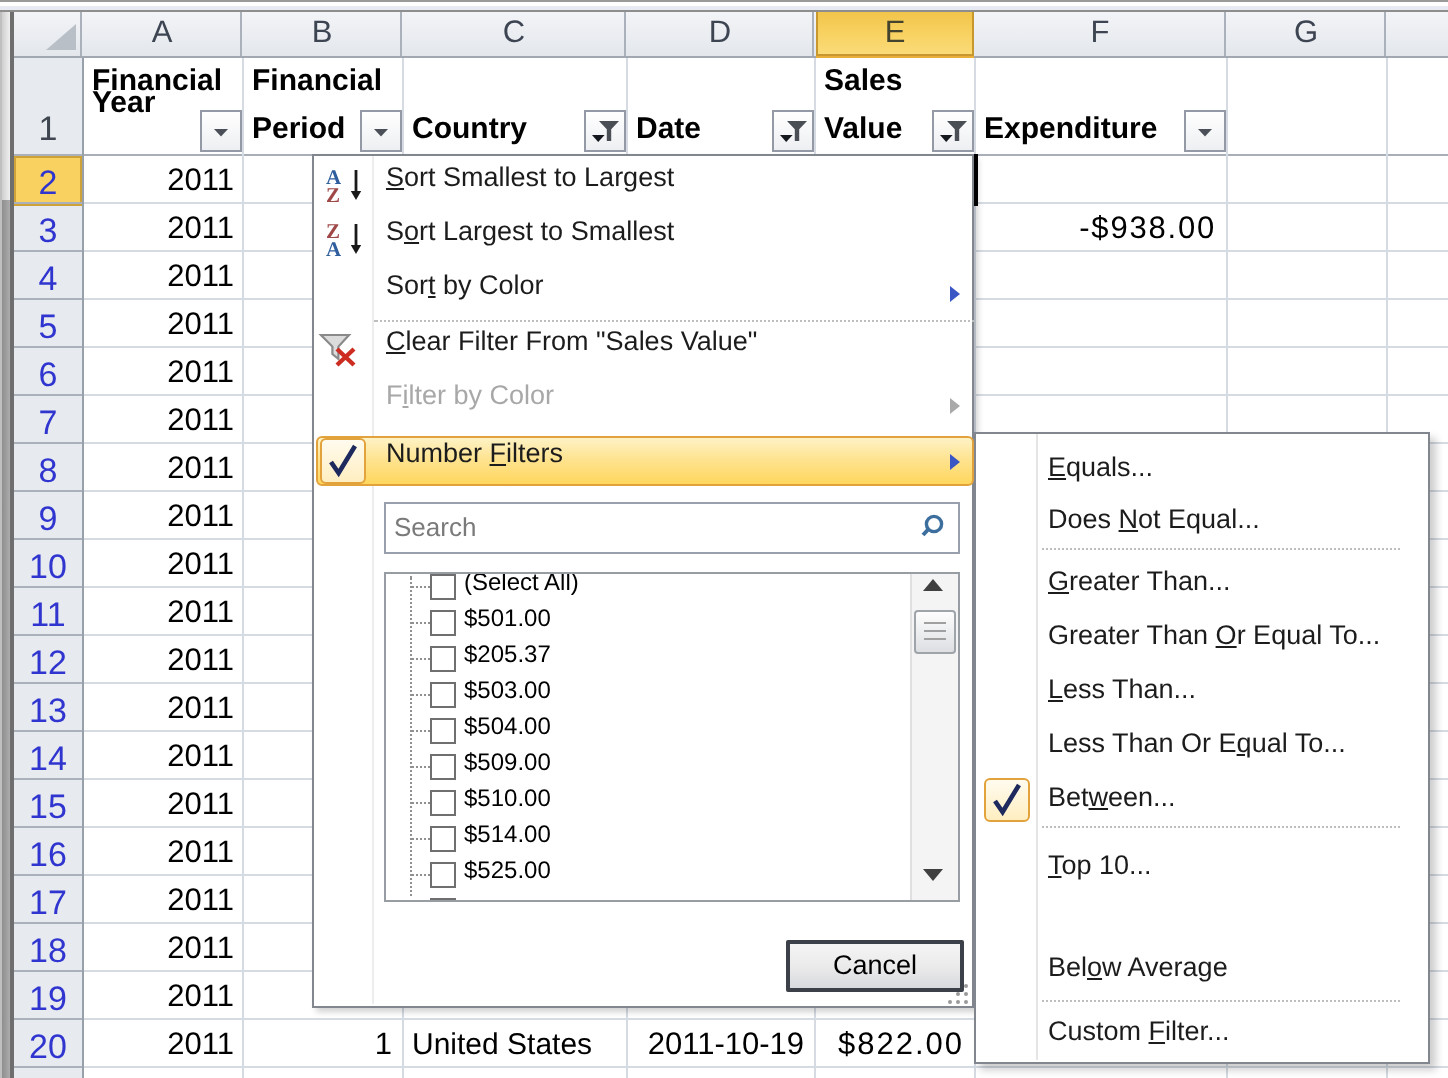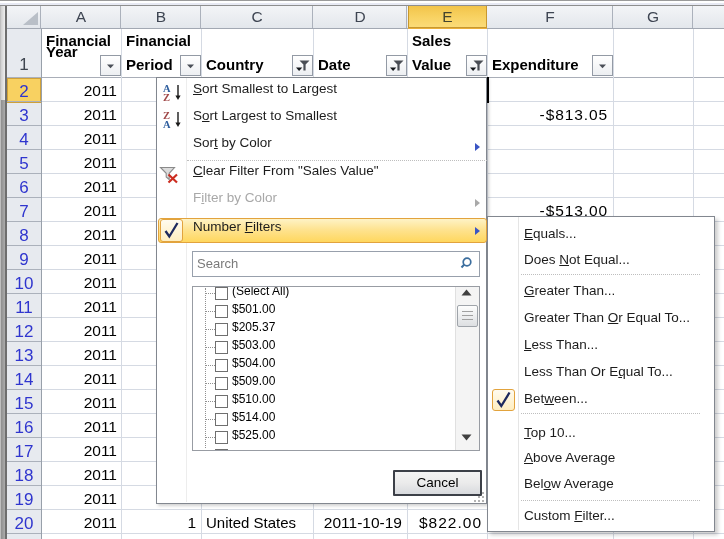--- a/index.html
+++ b/index.html
@@ -127,22 +127,21 @@
 <div class="cell num" style="left:42px;top:294px;width:75px">2011</div>
 <div class="cell num" style="left:42px;top:318px;width:75px">2011</div>
 <div class="cell num" style="left:42px;top:342px;width:75px">2011</div>
 <div class="cell num" style="left:42px;top:366px;width:75px">2011</div>
 <div class="cell num" style="left:42px;top:390px;width:75px">2011</div>
 <div class="cell num" style="left:42px;top:414px;width:75px">2011</div>
 <div class="cell num" style="left:42px;top:438px;width:75px">2011</div>
 <div class="cell num" style="left:42px;top:462px;width:75px">2011</div>
 <div class="cell num" style="left:42px;top:486px;width:75px">2011</div>
 <div class="cell num" style="left:42px;top:510px;width:75px">2011</div>
-<div class="cell num" style="left:488px;top:102px;width:120px;letter-spacing:0.9px">-$813.05</div>
-<div class="cell num" style="left:488px;top:198px;width:120px;letter-spacing:0.9px">-$513.00</div>
+<div class="cell num" style="left:488px;top:102px;width:120px;letter-spacing:0.9px">-$938.00</div>
 <div class="cell num" style="left:122px;top:510px;width:74px">1</div>
 <div class="cell" style="left:206px;top:510px;font-size:15px">United States</div>
 <div class="cell num" style="left:314px;top:510px;width:88px">2011-10-19</div>
 <div class="cell num" style="left:408px;top:510px;width:74px;letter-spacing:1px">$822.00</div>
 
 <div class="a" style="left:487px;top:77px;width:2px;height:26px;background:#000"></div>
 
 <div class="a" style="left:156px;top:77px;width:331px;height:427px;background:#fff;border:1px solid #82878F;box-shadow:2px 2px 3px rgba(0,0,0,0.18)">
   <div class="a" style="left:29px;top:0;width:1px;height:424px;background:#EDEDED"></div>
   <div class="mi" style="top:1px"><u>S</u>ort Smallest to Largest</div>
@@ -249,21 +248,20 @@
   <div class="mi" style="top:7px"><u>E</u>quals...</div>
   <div class="mi" style="top:33px">Does <u>N</u>ot Equal...</div>
   <div class="sep" style="left:33px;top:57.4px;width:179px"></div>
   <div class="mi" style="top:63.6px"><u>G</u>reater Than...</div>
   <div class="mi" style="top:90.8px">Greater Than <u>O</u>r Equal To...</div>
   <div class="mi" style="top:117.8px"><u>L</u>ess Than...</div>
   <div class="mi" style="top:145px">Less Than Or E<u>q</u>ual To...</div>
   <div class="mi" style="top:171.8px">Bet<u>w</u>een...</div>
   <div class="sep" style="left:33px;top:196.4px;width:179px"></div>
   <div class="mi" style="top:205.8px"><u>T</u>op 10...</div>
-  <div class="mi" style="top:230.8px"><u>A</u>bove Average</div>
   <div class="mi" style="top:257.1px">Bel<u>o</u>w Average</div>
   <div class="sep" style="left:33px;top:282.8px;width:179px"></div>
   <div class="mi" style="top:288.7px">Custom <u>F</u>ilter...</div>
   <div class="a gold" style="left:4px;top:172px;width:23px;height:22px;background:linear-gradient(180deg,#FFFBEF,#FFEEC0)">
     <svg width="21" height="20">
           <path d="M4.5 10.5 L8.3 16 L16.5 2.5" stroke="#1E2A5E" stroke-width="2.3" fill="none"></path>
         </svg></div>
 </div>
 </div>
 

